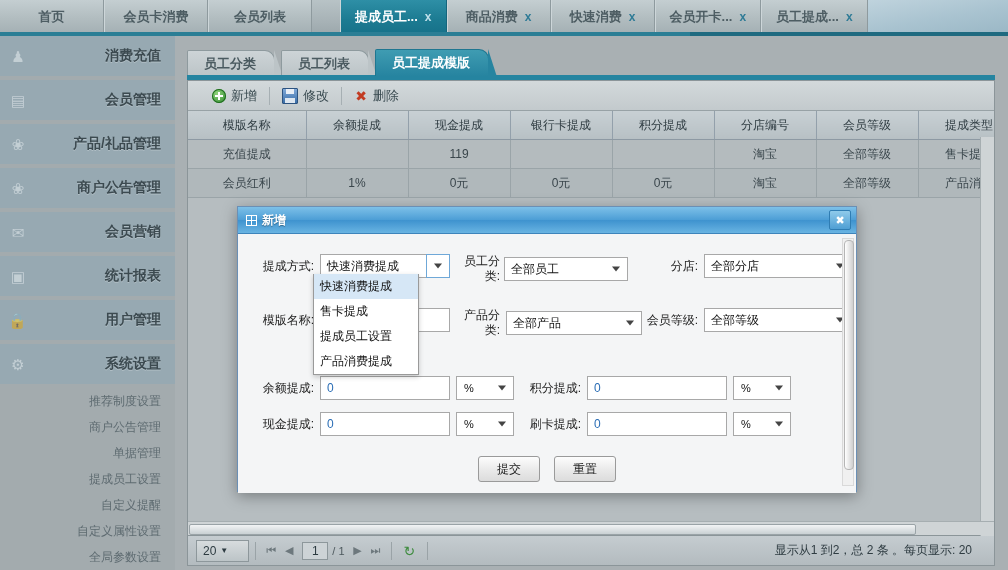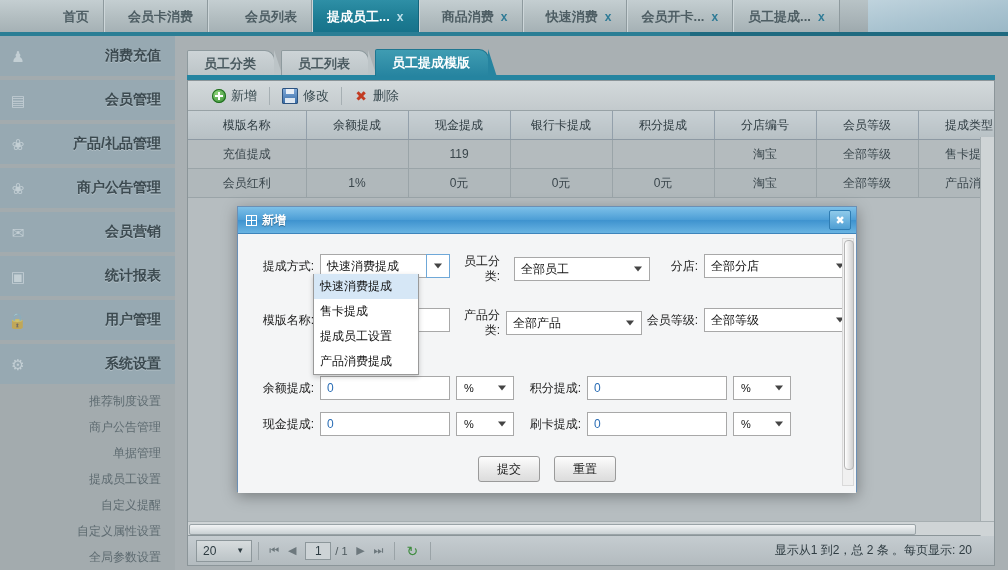--- a/index.html
+++ b/index.html
@@ -22,32 +22,32 @@
     background:linear-gradient(170deg,#bfd3dd 0%,#a9c3d0 55%,#9bb8c6 100%);
   }
   .top-underline{
     position:absolute;left:0;top:32px;width:1008px;height:4px;
     background:#2b7e95;
   }
   .top-underline.right{left:690px;width:318px;background:#1f6a80;}
   .ttabs{position:absolute;left:0;top:0;height:33px;display:flex;}
   .ttab{
     position:relative;height:33px;min-width:104px;
-    display:flex;align-items:center;justify-content:flex-end;gap:7px;
+    display:flex;align-items:center;justify-content:center;gap:7px;
     padding:0 14px;box-sizing:border-box;
     background:linear-gradient(180deg,#c4ced1 0%,#b2bdc0 55%,#a4b0b4 100%);
     border-right:1px solid #8e9a9e;
     border-left:1px solid #cdd6d9;
     color:#4d5d63;font-size:13px;font-weight:bold;
     cursor:pointer;white-space:nowrap;
   }
   .ttab:first-child{border-left:none;}
   .ttab.active{
     background:linear-gradient(180deg,#2e8fa6 0%,#1c7b92 60%,#17728a 100%);
-    color:#ffffff;border-right:1px solid #14657c;
+    color:#ffffff;border-right:1px solid #14657c;margin-left:28px;
   }
   .ttab .tclose{
     font-size:12px;font-weight:bold;color:#2f7b96;
     line-height:1;cursor:pointer;
   }
   .ttab.active .tclose{color:#bfe0ea;}
 
   
   .sidebar{
     position:absolute;left:0;top:36px;width:175px;height:534px;
@@ -168,22 +168,22 @@
   }
 
   
   .pager{
     position:absolute;left:12px;top:500px;width:808px;height:30px;
     background:linear-gradient(180deg,#c5ccd0 0%,#b3bbbf 100%);
     border:1px solid #8b9599;border-top:none;box-sizing:border-box;
     display:flex;align-items:center;padding:0 8px;
   }
   .pg-select{
-    display:flex;align-items:center;gap:20px;
-    height:20px;padding:0 7px 0 6px;font-size:12px;color:#2c3a40;
+    display:flex;align-items:center;gap:4px;
+    height:20px;padding:0 20px 0 6px;font-size:12px;color:#2c3a40;
     background:linear-gradient(180deg,#d7dcde,#bcc4c7);
     border:1px solid #8d979b;cursor:pointer;
   }
   .pg-select .car{font-size:8px;}
   .pg-ic{
     width:18px;height:20px;display:flex;align-items:center;justify-content:center;
     color:#6d787d;font-size:11px;cursor:pointer;
   }
   .pg-input{
     width:26px;height:18px;margin:0 4px;text-align:center;font-size:12px;
@@ -529,21 +529,21 @@
         <div class="fsel split" style="width:106px;margin-left:6px;">
           <span>快速消费提成</span>
         </div>
         <div class="fsel-btn">
           <span class="arrow"></span>
         </div>
       </div>
 
       <div class="frow" style="left:222px;top:20px;">
         <span class="flabel" style="width:40px;line-height:15px;">员工分类:</span>
-        <div class="fsel" style="width:136px;margin-left:14px;">
+        <div class="fsel" style="width:124px;margin-left:4px;">
           <span>全部员工</span>
           <span class="arrow"></span>
         </div>
       </div>
 
       <div class="frow" style="left:422px;top:20px;">
         <span class="flabel" style="width:38px;">分店:</span>
         <div class="fsel" style="width:148px;margin-left:6px;">
           <span>全部分店</span>
           <span class="arrow"></span>

